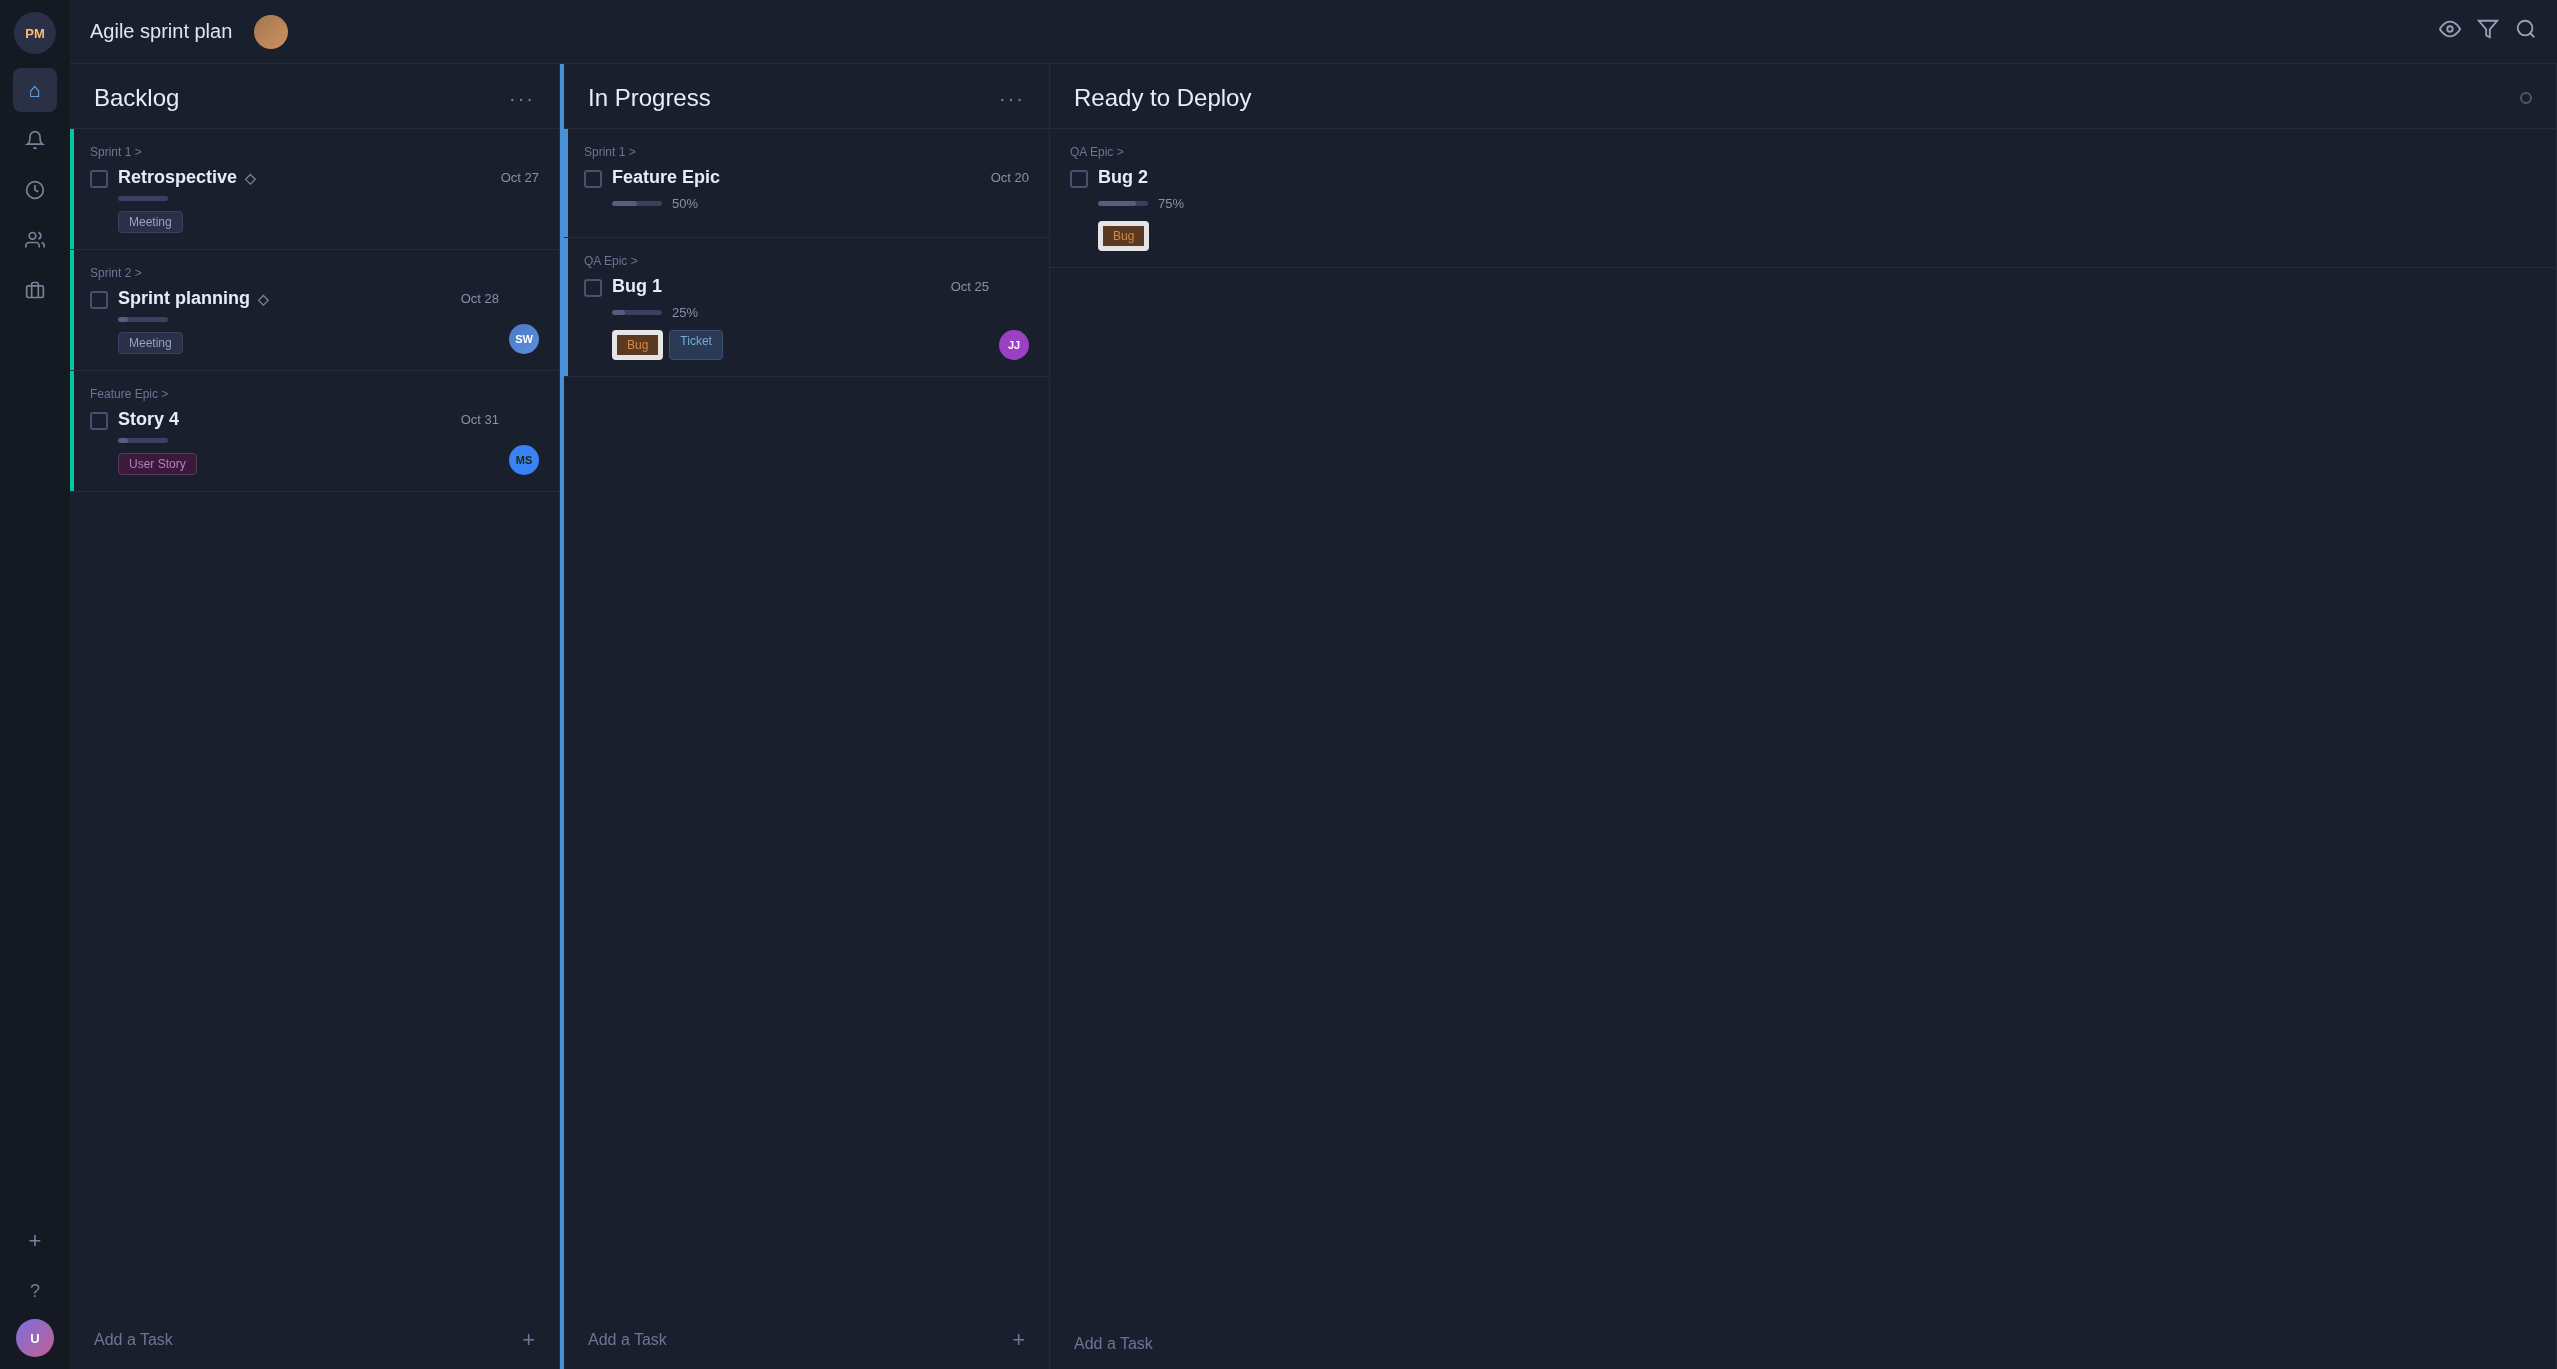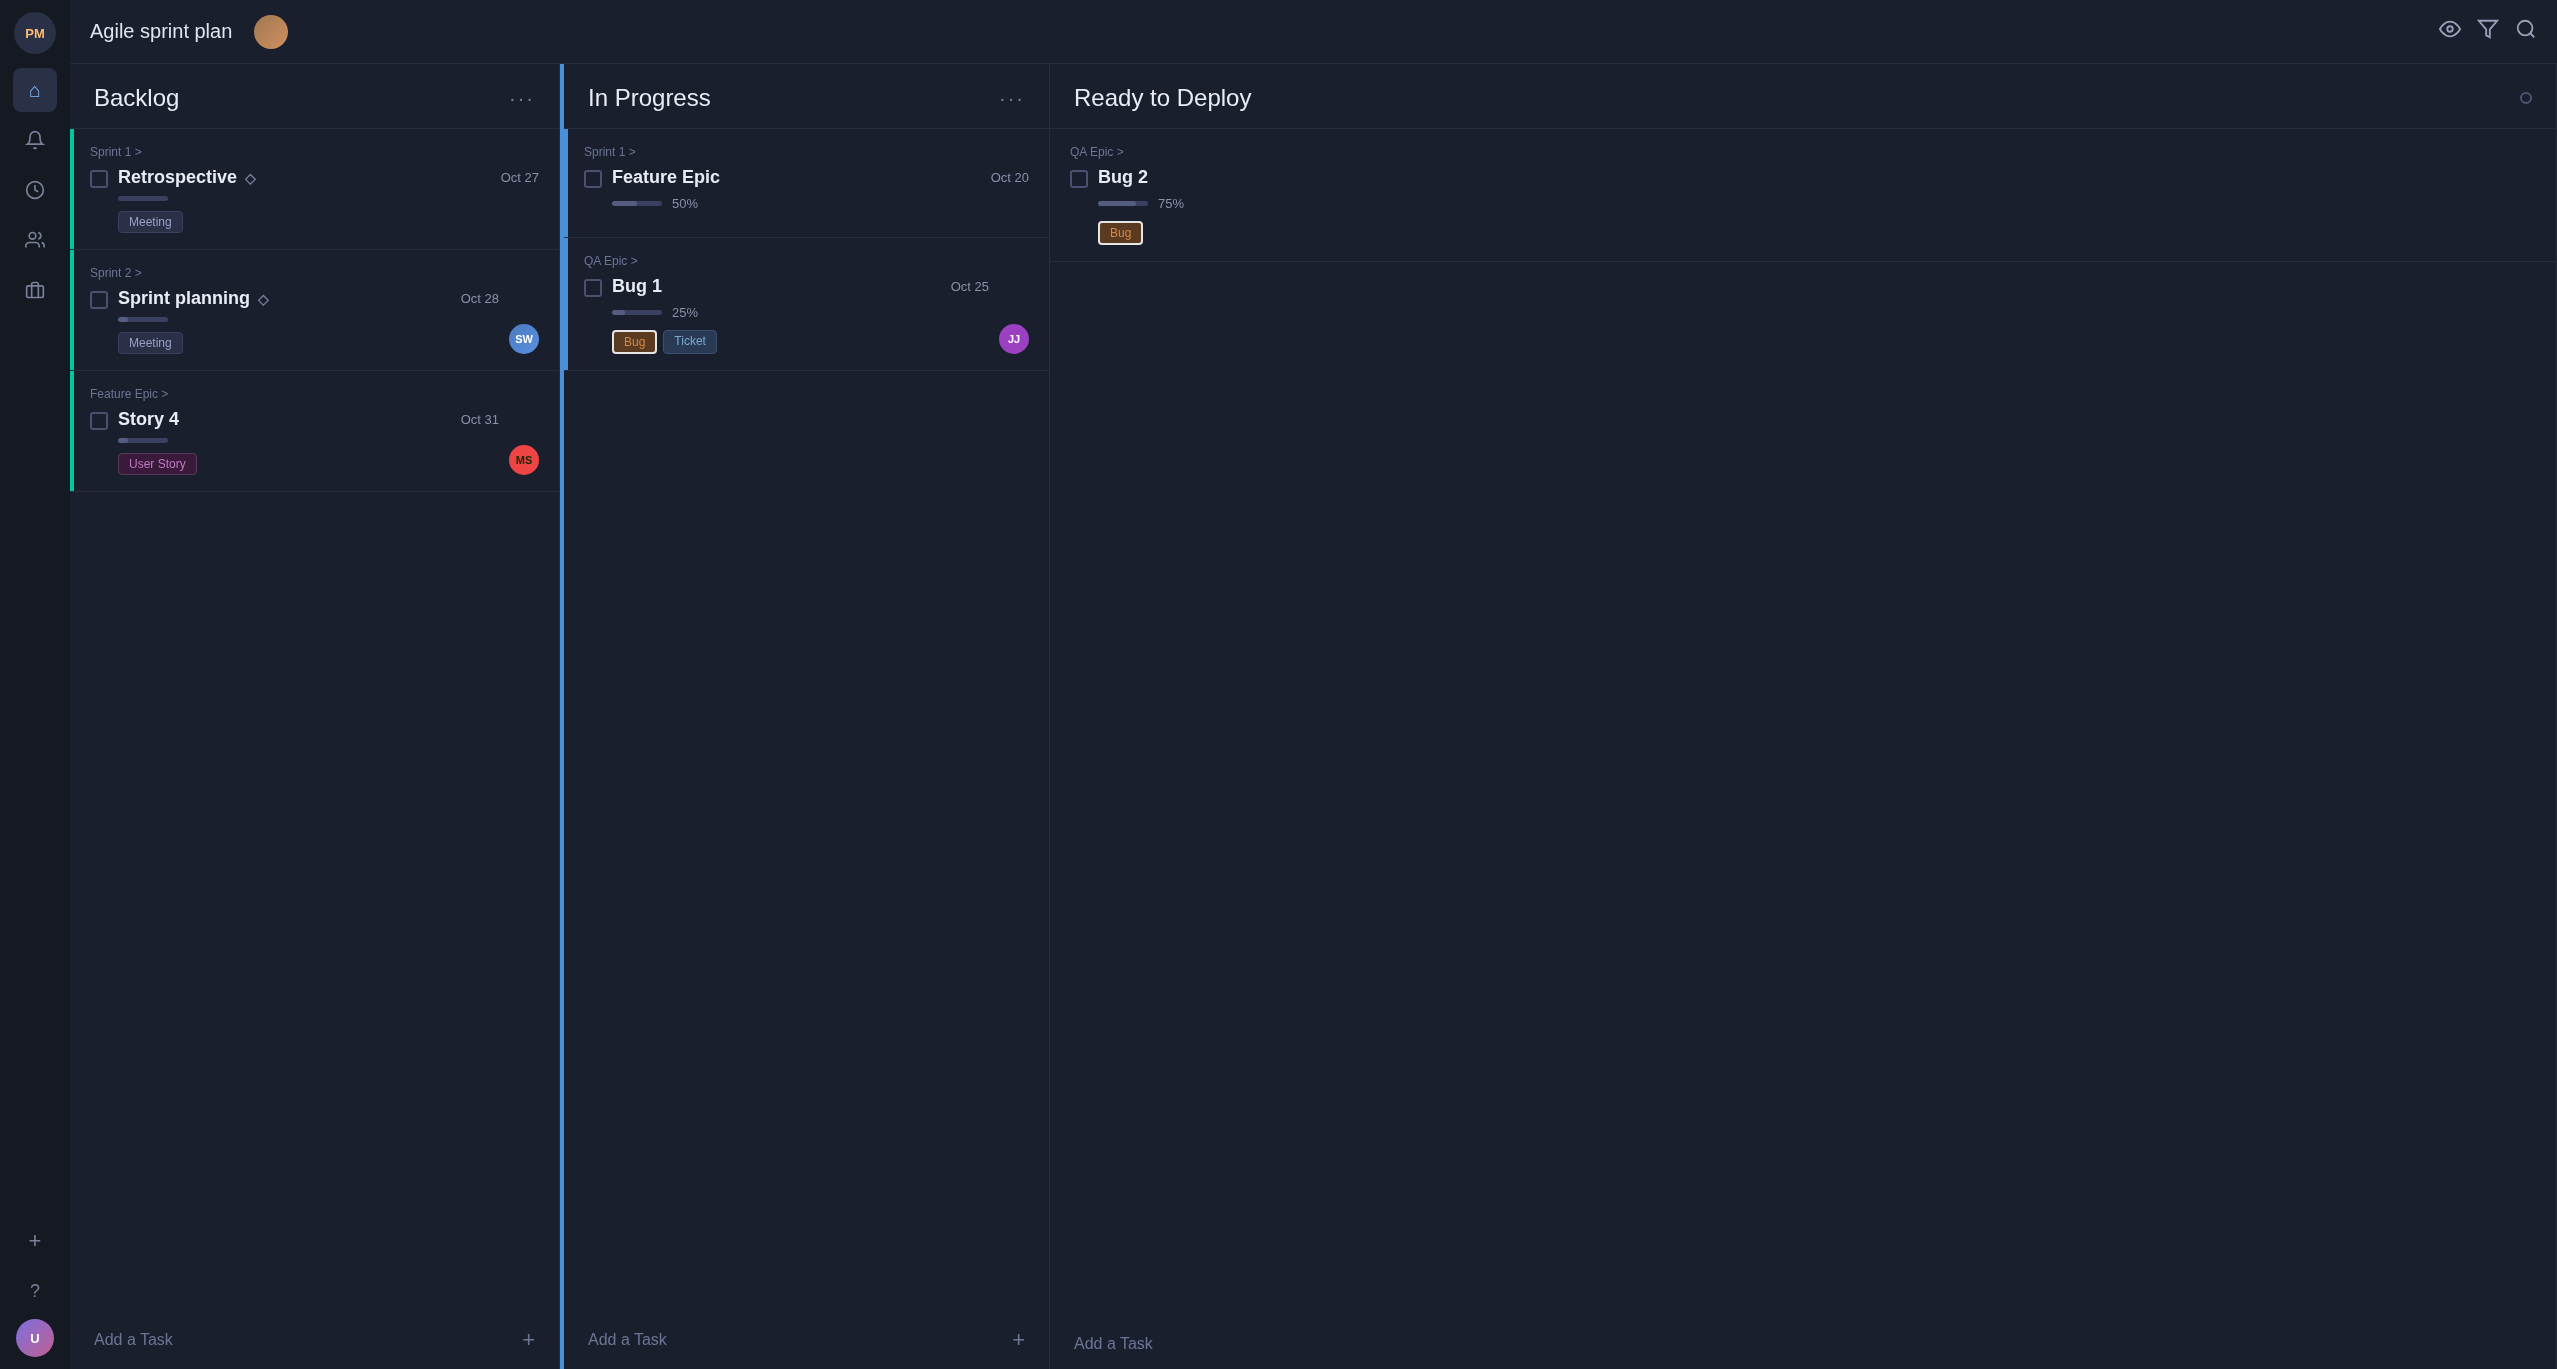--- a/index.html
+++ b/index.html
@@ -255,34 +255,34 @@
       flex-wrap: wrap;
       margin-top: 6px;
     }
     .tag {
       font-size: 12px;
       padding: 3px 10px;
       border-radius: 4px;
       font-weight: 500;
     }
     .tag-meeting { background: #2a3045; color: #9aa0c8; border: 1px solid #3a4060; }
-    .tag-bug { background: #5a3a20; color: #d4884a; border: 2px solid #e5e5e5; }
+    .tag-bug { background: #5a3a20; color: #d4884a; border: 5px solid #e5e5e5; }
     .tag-ticket { background: #2a3a55; color: #7aaad4; border: 1px solid #3a5070; }
     .tag-user-story { background: #3a1a3a; color: #c07ac0; border: 1px solid #5a3a5a; }
 
     .task-avatar {
       width: 30px; height: 30px;
       border-radius: 50%;
       display: flex; align-items: center; justify-content: center;
       font-size: 11px; font-weight: 700; color: #fff;
       flex-shrink: 0;
       align-self: flex-end;
     }
     .avatar-sw { background: linear-gradient(135deg, #4a7ac0, #5a90e0); }
-    .avatar-ms { background: #ef4444; color: #1a2a00; }
+    .avatar-ms { background: #3b82f6; color: #1a2a00; }
     .avatar-jj { background: #9a40c0; }
 
     
     .add-task-row {
       padding: 16px 24px;
       display: flex;
       align-items: center;
       justify-content: space-between;
       color: #6b7694;
       cursor: pointer;

